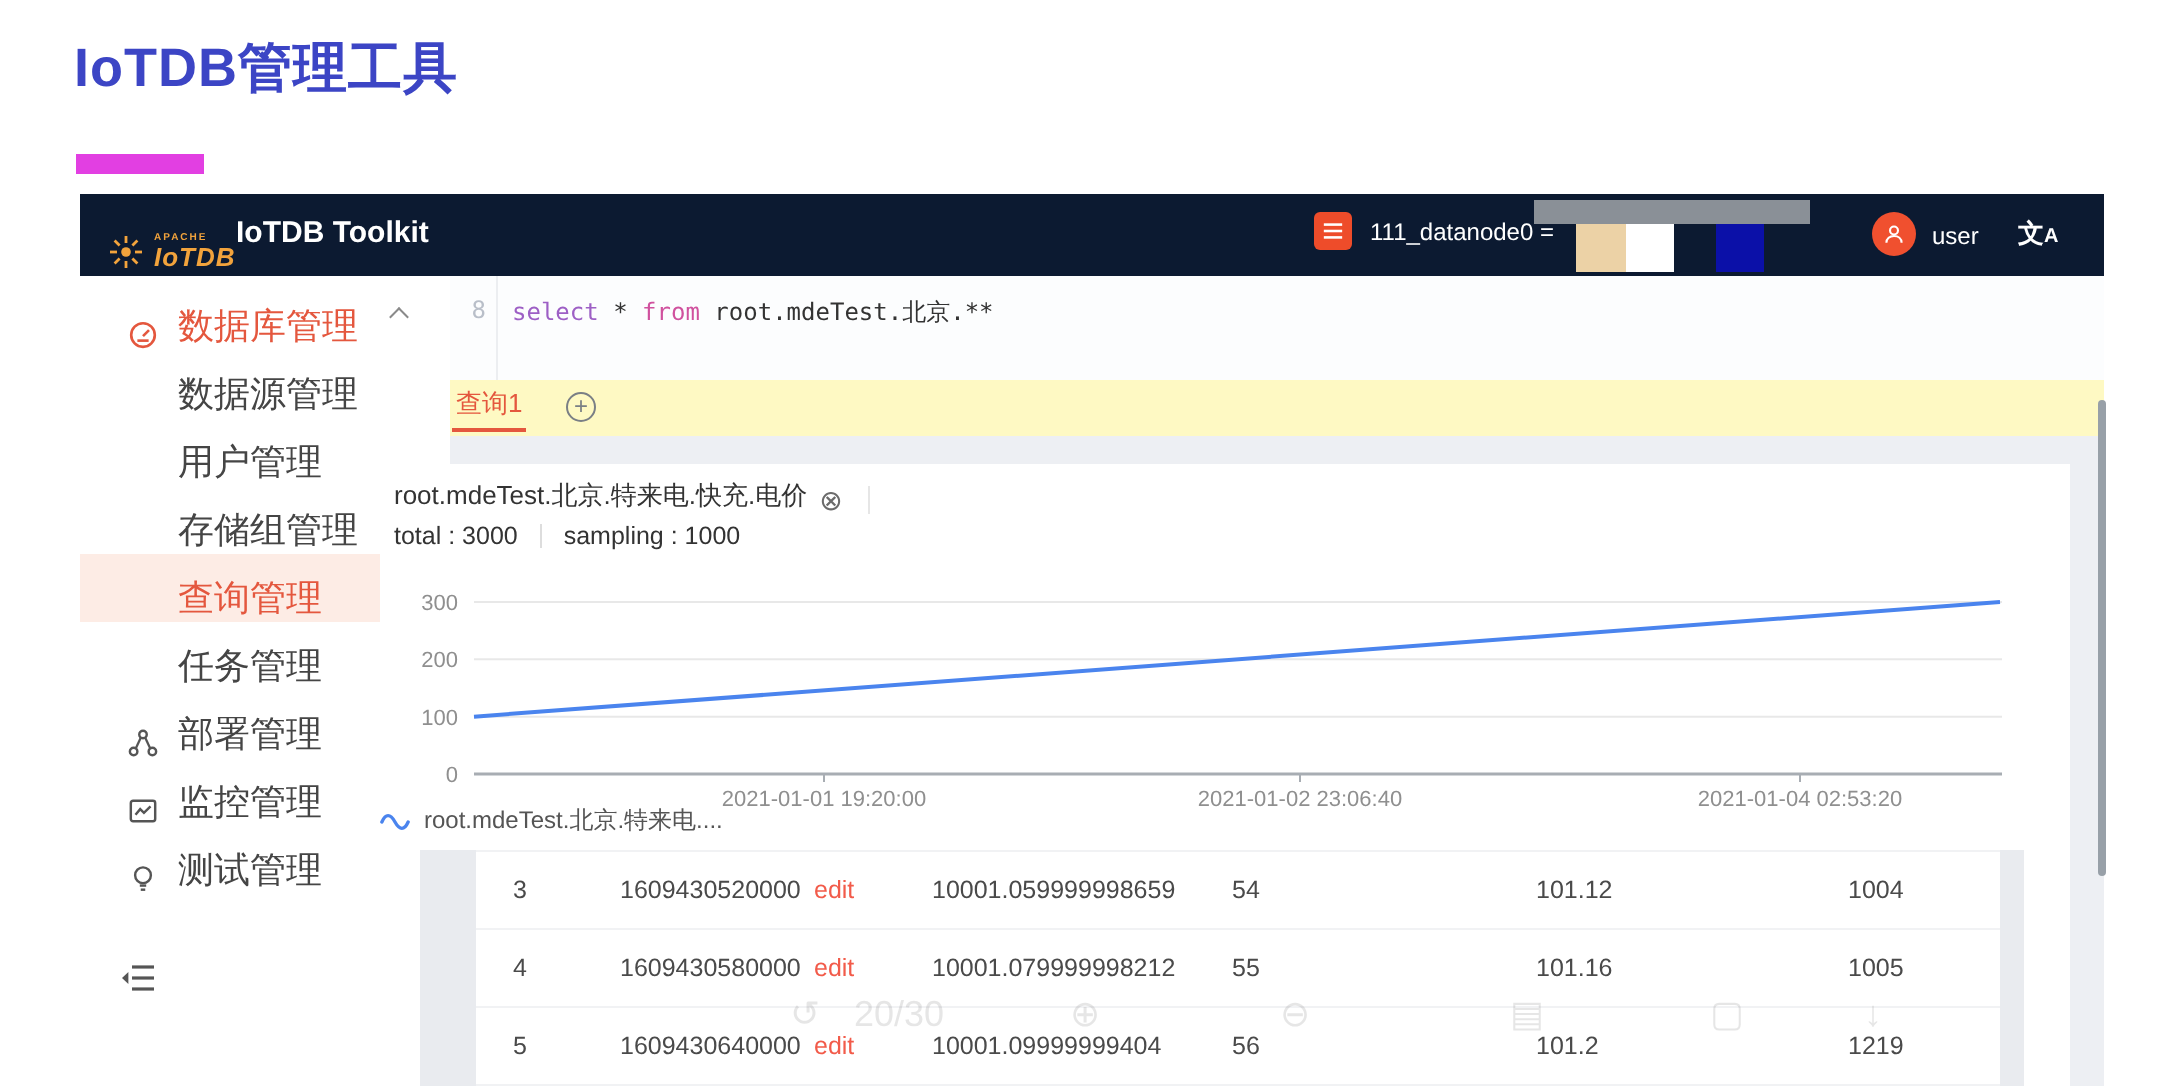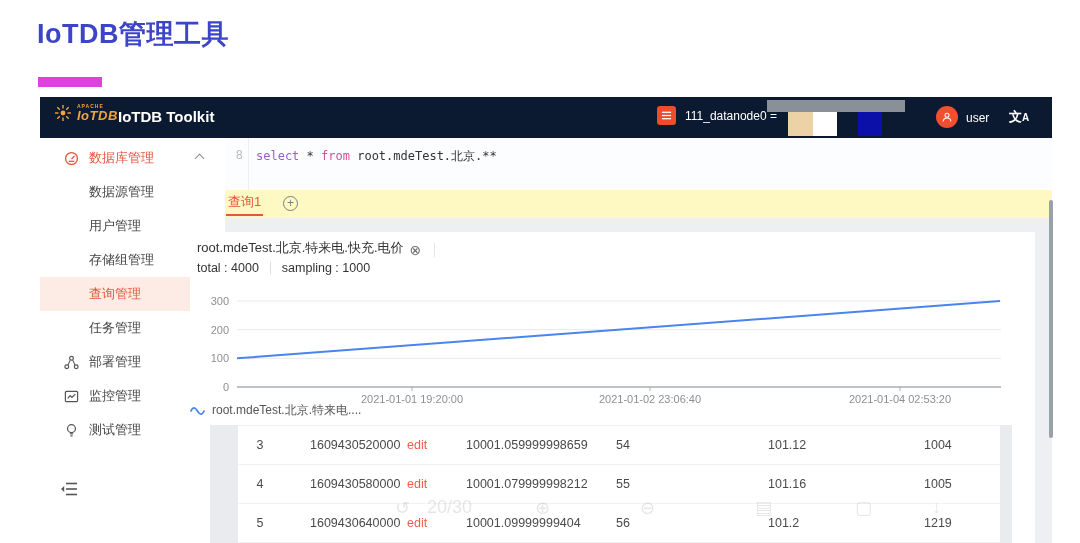--- a/index.html
+++ b/index.html
@@ -10,40 +10,40 @@
   html,body{width:1080px;height:543px}
   body{position:relative;overflow:hidden;background:#fff;font-family:"Liberation Sans","DejaVu Sans",sans-serif;color:#333}
 
   
   .page-title{position:absolute;left:37px;top:16px;font-size:27px;font-weight:bold;color:var(--title);letter-spacing:.5px}
   .title-bar{position:absolute;left:38px;top:77px;width:64px;height:10px;background:var(--magenta)}
 
   
   .app{position:absolute;left:40px;top:97px;width:1012px;height:446px;background:#fff}
   .navbar{position:absolute;left:0;top:0;width:100%;height:41px;background:var(--navbar);color:#fff}
-  .logo-wrap{position:absolute;left:14px;top:7px;display:flex;align-items:center;gap:5px}
+  .logo-wrap{position:absolute;left:14px;top:20px;display:flex;align-items:center;gap:5px}
   .logo-col{display:flex;flex-direction:column;line-height:1}
   .logo-apache{font-size:5px;letter-spacing:1px;color:var(--logo-orange);font-weight:bold}
   .logo-name{font-size:13px;font-weight:bold;font-style:italic;color:var(--logo-orange);letter-spacing:.5px}
   .brand{position:absolute;left:78px;top:11px;font-size:15px;font-weight:bold;color:#fff}
   .nav-node{position:absolute;left:617px;top:9px;display:flex;align-items:center;gap:9px}
   .doc-icon{width:19px;height:19px;border-radius:3px;background:var(--doc);display:flex;align-items:center;justify-content:center}
   .node-label{font-size:12px;color:#fff}
   .graybar{position:absolute;left:727px;top:3px;width:138px;height:12px;background:#8a9097}
   .sw{position:absolute;top:15px;height:24px}
   .sw1{left:748px;width:25px}.sw2{left:773px;width:24px}.sw3{left:818px;width:24px}
   .avatar{position:absolute;left:896px;top:9px;width:22px;height:22px;border-radius:50%;background:var(--avatar-orange);display:flex;align-items:center;justify-content:center}
   .user-label{position:absolute;left:926px;top:14px;font-size:12px;color:#fff}
   .trans-icon{position:absolute;left:969px;top:11px;font-size:13px;color:#fff;font-weight:bold;cursor:pointer}
   .trans-icon b{font-size:10px}
 
   
   .sidebar{position:absolute;left:0;top:41px;width:185px;bottom:0;background:#fff}
   .side-list{position:absolute;left:0;right:0;top:3px}
-  .side-item{height:34px;display:flex;align-items:center;font-size:13px;color:#454545;padding-left:24px;cursor:pointer;position:relative}
+  .side-item{height:34px;display:flex;align-items:flex-end;font-size:18px;color:#454545;padding-left:24px;cursor:pointer;position:relative}
   .side-item.l2{padding-left:49px}
   .side-item.group{color:var(--accent)}
   .side-item.active{color:var(--accent);background:#fdece5}
   .side-item .icn{width:15px;height:15px;margin-right:10px;display:inline-flex}
   .chev{position:absolute;right:22px;top:14px;width:7px;height:7px;border-left:1.5px solid #8a8a8a;border-top:1.5px solid #8a8a8a;transform:rotate(45deg)}
   .collapse-btn{position:absolute;left:20px;bottom:46px;width:18px;height:16px;cursor:pointer}
 
   
   .content{position:absolute;left:185px;top:41px;right:0;bottom:0;background:#edeff3}
   .editor{position:absolute;left:0;top:0;right:0;height:52px;background:#fcfdfe;display:flex;font-family:"DejaVu Sans Mono","Liberation Mono",monospace;font-size:12px}
@@ -232,21 +232,21 @@
   </div>
 </div>
 
 <div class="card">
   <div class="res-header">
     <span>root.mdeTest.北京.特来电.快充.电价</span>
     <span class="close-circle">⊗</span>
     <span class="hdr-div"></span>
   </div>
   <div class="res-stats">
-    <span>total : 4000</span>
+    <span>total : 3000</span>
     <span class="stat-div"></span>
     <span>sampling : 1000</span>
   </div>
 
   <div class="chart-wrap">
     <svg id="chart-svg" width="845" height="116" viewBox="0 0 845 116">
         <line x1="47" y1="99" x2="811" y2="99" stroke="#a8adb3" stroke-width="1.4"></line>
         <text x="39" y="103" text-anchor="end" class="tick-label">0</text>
         <line x1="47" y1="70.33333333333334" x2="811" y2="70.33333333333334" stroke="#e8e8e8" stroke-width="1"></line>
         <text x="39" y="74.33333333333334" text-anchor="end" class="tick-label">100</text>

